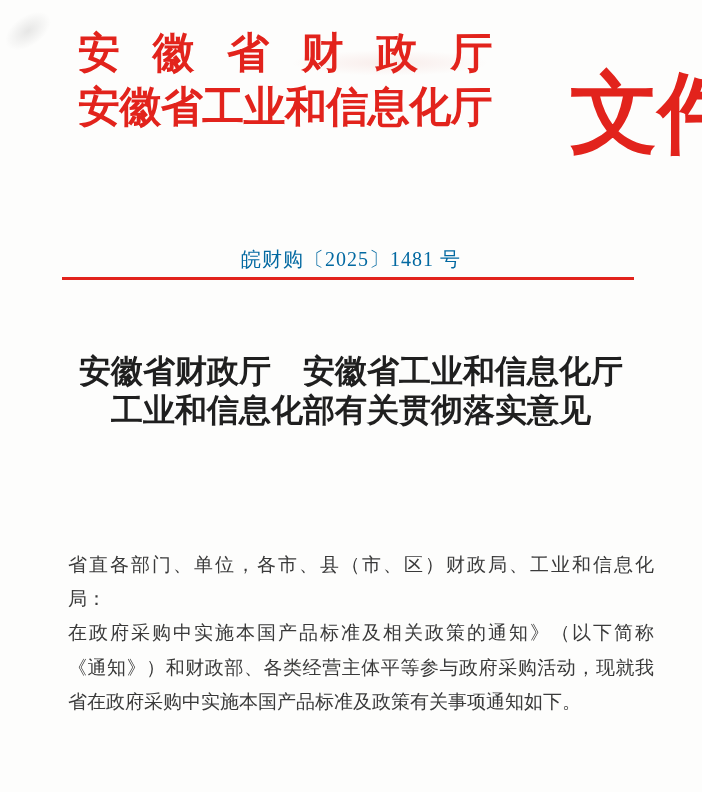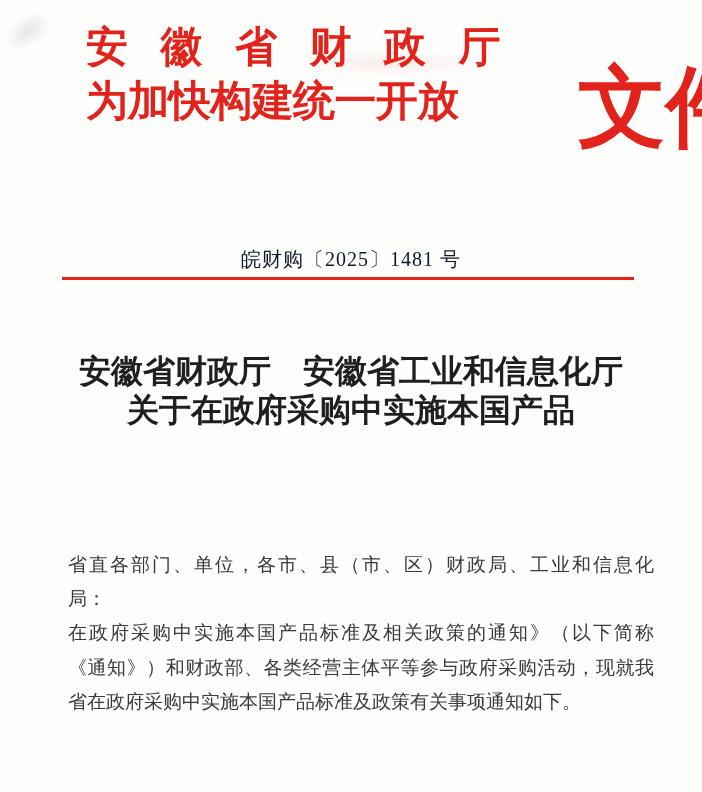--- a/index.html
+++ b/index.html
@@ -13,24 +13,23 @@
     height: 792px;
     background: #fdfdfc;
     overflow: hidden;
     font-family: "Liberation Serif", "DejaVu Serif", serif;
     color: #3a3a3a;
   }
 
   
   .letterhead {
     position: absolute;
-    top: 20px;
+    top: 26px;
     left: 78px;
     width: 600px;
-    margin-left: 8px;
   }
   .agency {
     color: var(--red, #e2231c);
     font-weight: 700;
     font-size: 42px;
     line-height: 54px;
     white-space: nowrap;
   }
   .agency-1 { letter-spacing: 32.5px; }
   .agency-2 { letter-spacing: -0.6px; }
@@ -48,21 +47,21 @@
   
   .doc-number {
     position: absolute;
     top: 245px;
     left: 0;
     width: 100%;
     text-align: center;
     font-size: 20px;
     line-height: 28px;
     letter-spacing: 1px;
-    color: #0f172a;
+    color: #0369a1;
   }
   .red-line {
     position: absolute;
     top: 277px;
     left: 62px;
     width: 572px;
     height: 3px;
     background: var(--red, #e2231c);
   }
 
@@ -120,31 +119,31 @@
 </head>
 <body>
 
 <div class="page">
 
   <div class="smudge smudge-corner"></div>
   <div class="smudge smudge-header"></div>
 
   <div class="letterhead">
     <div class="agency agency-1">安徽省财政厅</div>
-    <div class="agency agency-2">为加快构建统一开放</div>
+    <div class="agency agency-2">安徽省工业和信息化厅</div>
     <div class="doc-type">文件</div>
   </div>
 
   <div class="doc-number">皖财购〔2025〕1481 号</div>
 
   <div class="red-line"></div>
 
   <div class="doc-title">
     <div>安徽省财政厅　安徽省工业和信息化厅</div>
-    <div>关于在政府采购中实施本国产品</div>
+    <div>工业和信息化部有关贯彻落实意见</div>
   </div>
 
   <div class="body-text">
     <div class="jline">省直各部门、单位，各市、县（市、区）财政局、工业和信息化</div>
     <div class="lline">局：</div>
     <div class="jline">在政府采购中实施本国产品标准及相关政策的通知》（以下简称</div>
     <div class="jline">《通知》）和财政部、各类经营主体平等参与政府采购活动，现就我</div>
     <div class="lline">省在政府采购中实施本国产品标准及政策有关事项通知如下。</div>
   </div>
 

